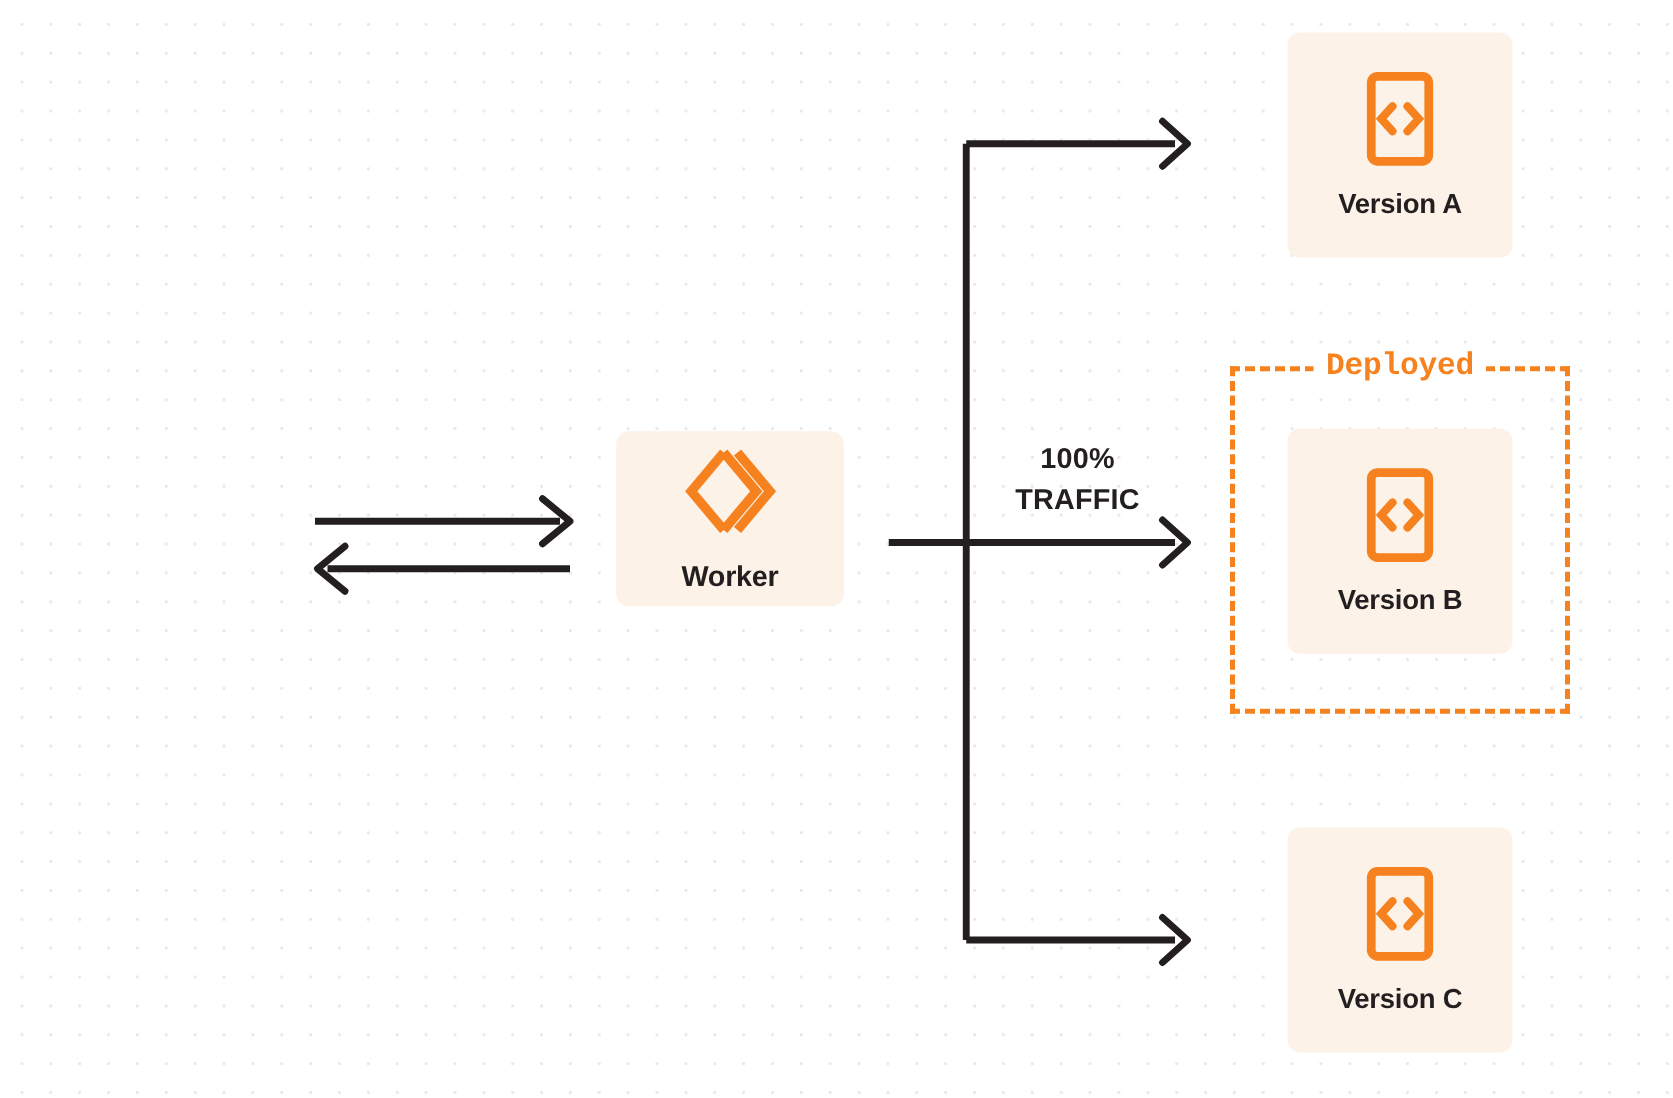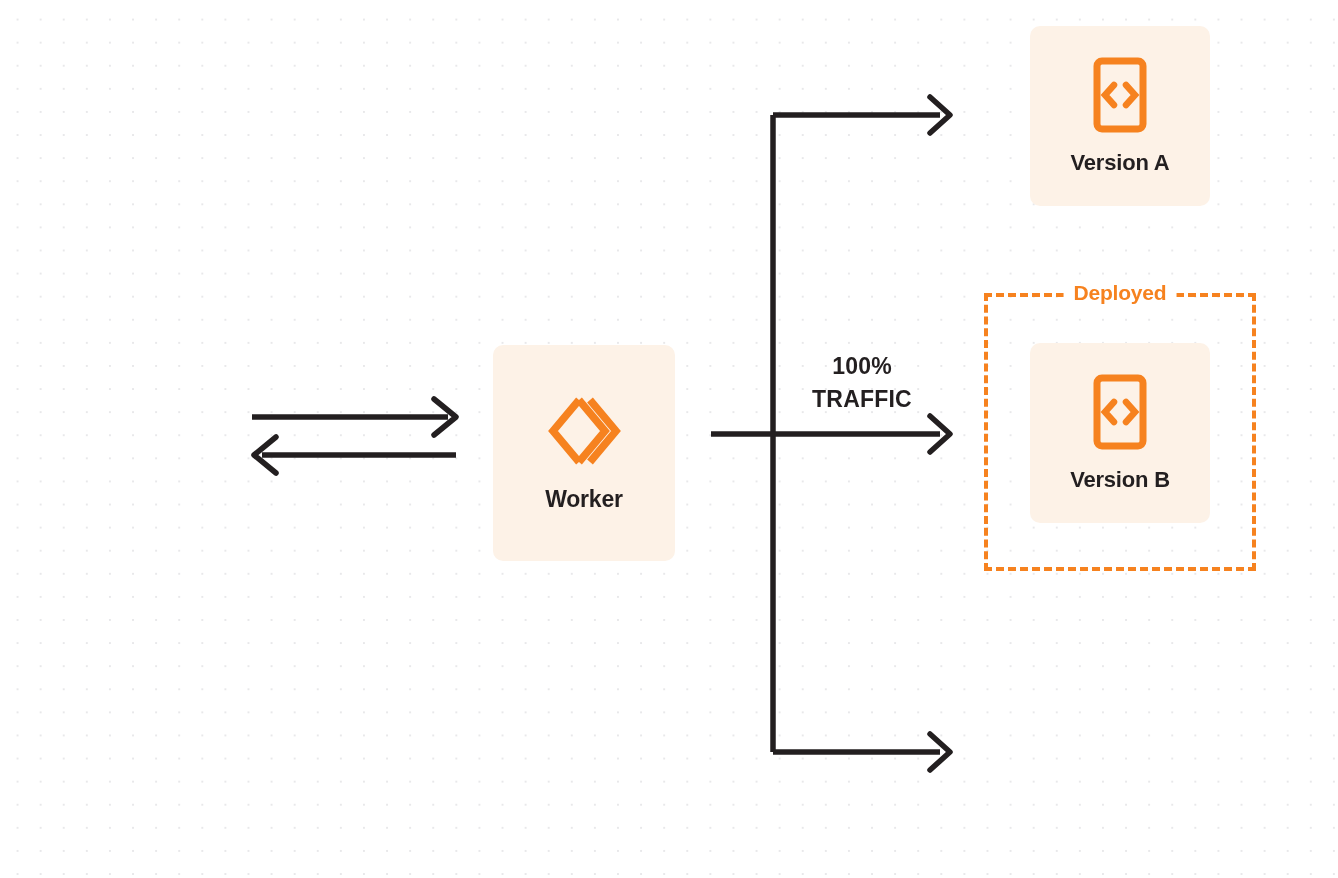--- a/index.html
+++ b/index.html
@@ -49,21 +49,21 @@
     height: 180px;
     background: #f1f2f4;
   }
   #client-node .node-label { font-size: 23px; }
 
   
   #worker-node {
     left: 493px;
     top: 345px;
     width: 182px;
-    height: 216px;
+    height: 140px;
     background: #fdf2e7;
   }
   #worker-node .node-label { font-size: 23px; margin-top: 18px; }
   #worker-node .icon-wrap { height: 74px; display:flex; align-items:center; }
 
   
   .version-node {
     left: 1030px;
     width: 180px;
     height: 180px;
@@ -87,25 +87,26 @@
     background: transparent;
   }
   #deployed-label {
     position: absolute;
     left: 50%;
     top: -19px;
     transform: translateX(-50%);
     background: #ffffff;
     padding: 0 10px;
     color: #f6821f;
-    font-size: 21px;
+    font-size: 25px;
     font-weight: bold;
     letter-spacing: -0.2px;
     white-space: nowrap;
     line-height: 30px;
+    font-family: Liberation Mono, monospace;
   }
 
   
   #traffic-label {
     position: absolute;
     left: 800px;
     top: 350px;
     width: 124px;
     text-align: center;
     color: #231f20;
@@ -200,14 +201,24 @@
     <div class="icon-wrap">
       <svg width="58" height="78" viewBox="0 0 58 78" xmlns="http://www.w3.org/2000/svg">
         <rect x="6" y="5" width="46" height="68" rx="5" ry="5" fill="none" stroke="#f6821f" stroke-width="7"></rect>
         <path d="M 23 29 L 14 39 L 23 49" fill="none" stroke="#f6821f" stroke-width="6.5" stroke-linecap="round" stroke-linejoin="miter"></path>
         <path d="M 35 29 L 44 39 L 35 49" fill="none" stroke="#f6821f" stroke-width="6.5" stroke-linecap="round" stroke-linejoin="miter"></path>
       </svg>
     </div>
     <div class="node-label">Version B</div>
   </div>
 
+  <div class="node version-node" id="version-c-node">
+    <div class="icon-wrap">
+      <svg width="58" height="78" viewBox="0 0 58 78" xmlns="http://www.w3.org/2000/svg">
+        <rect x="6" y="5" width="46" height="68" rx="5" ry="5" fill="none" stroke="#f6821f" stroke-width="7"></rect>
+        <path d="M 23 29 L 14 39 L 23 49" fill="none" stroke="#f6821f" stroke-width="6.5" stroke-linecap="round" stroke-linejoin="miter"></path>
+        <path d="M 35 29 L 44 39 L 35 49" fill="none" stroke="#f6821f" stroke-width="6.5" stroke-linecap="round" stroke-linejoin="miter"></path>
+      </svg>
+    </div>
+    <div class="node-label">Version C</div>
+  </div>
 
 </div>
 
 </body></html>

